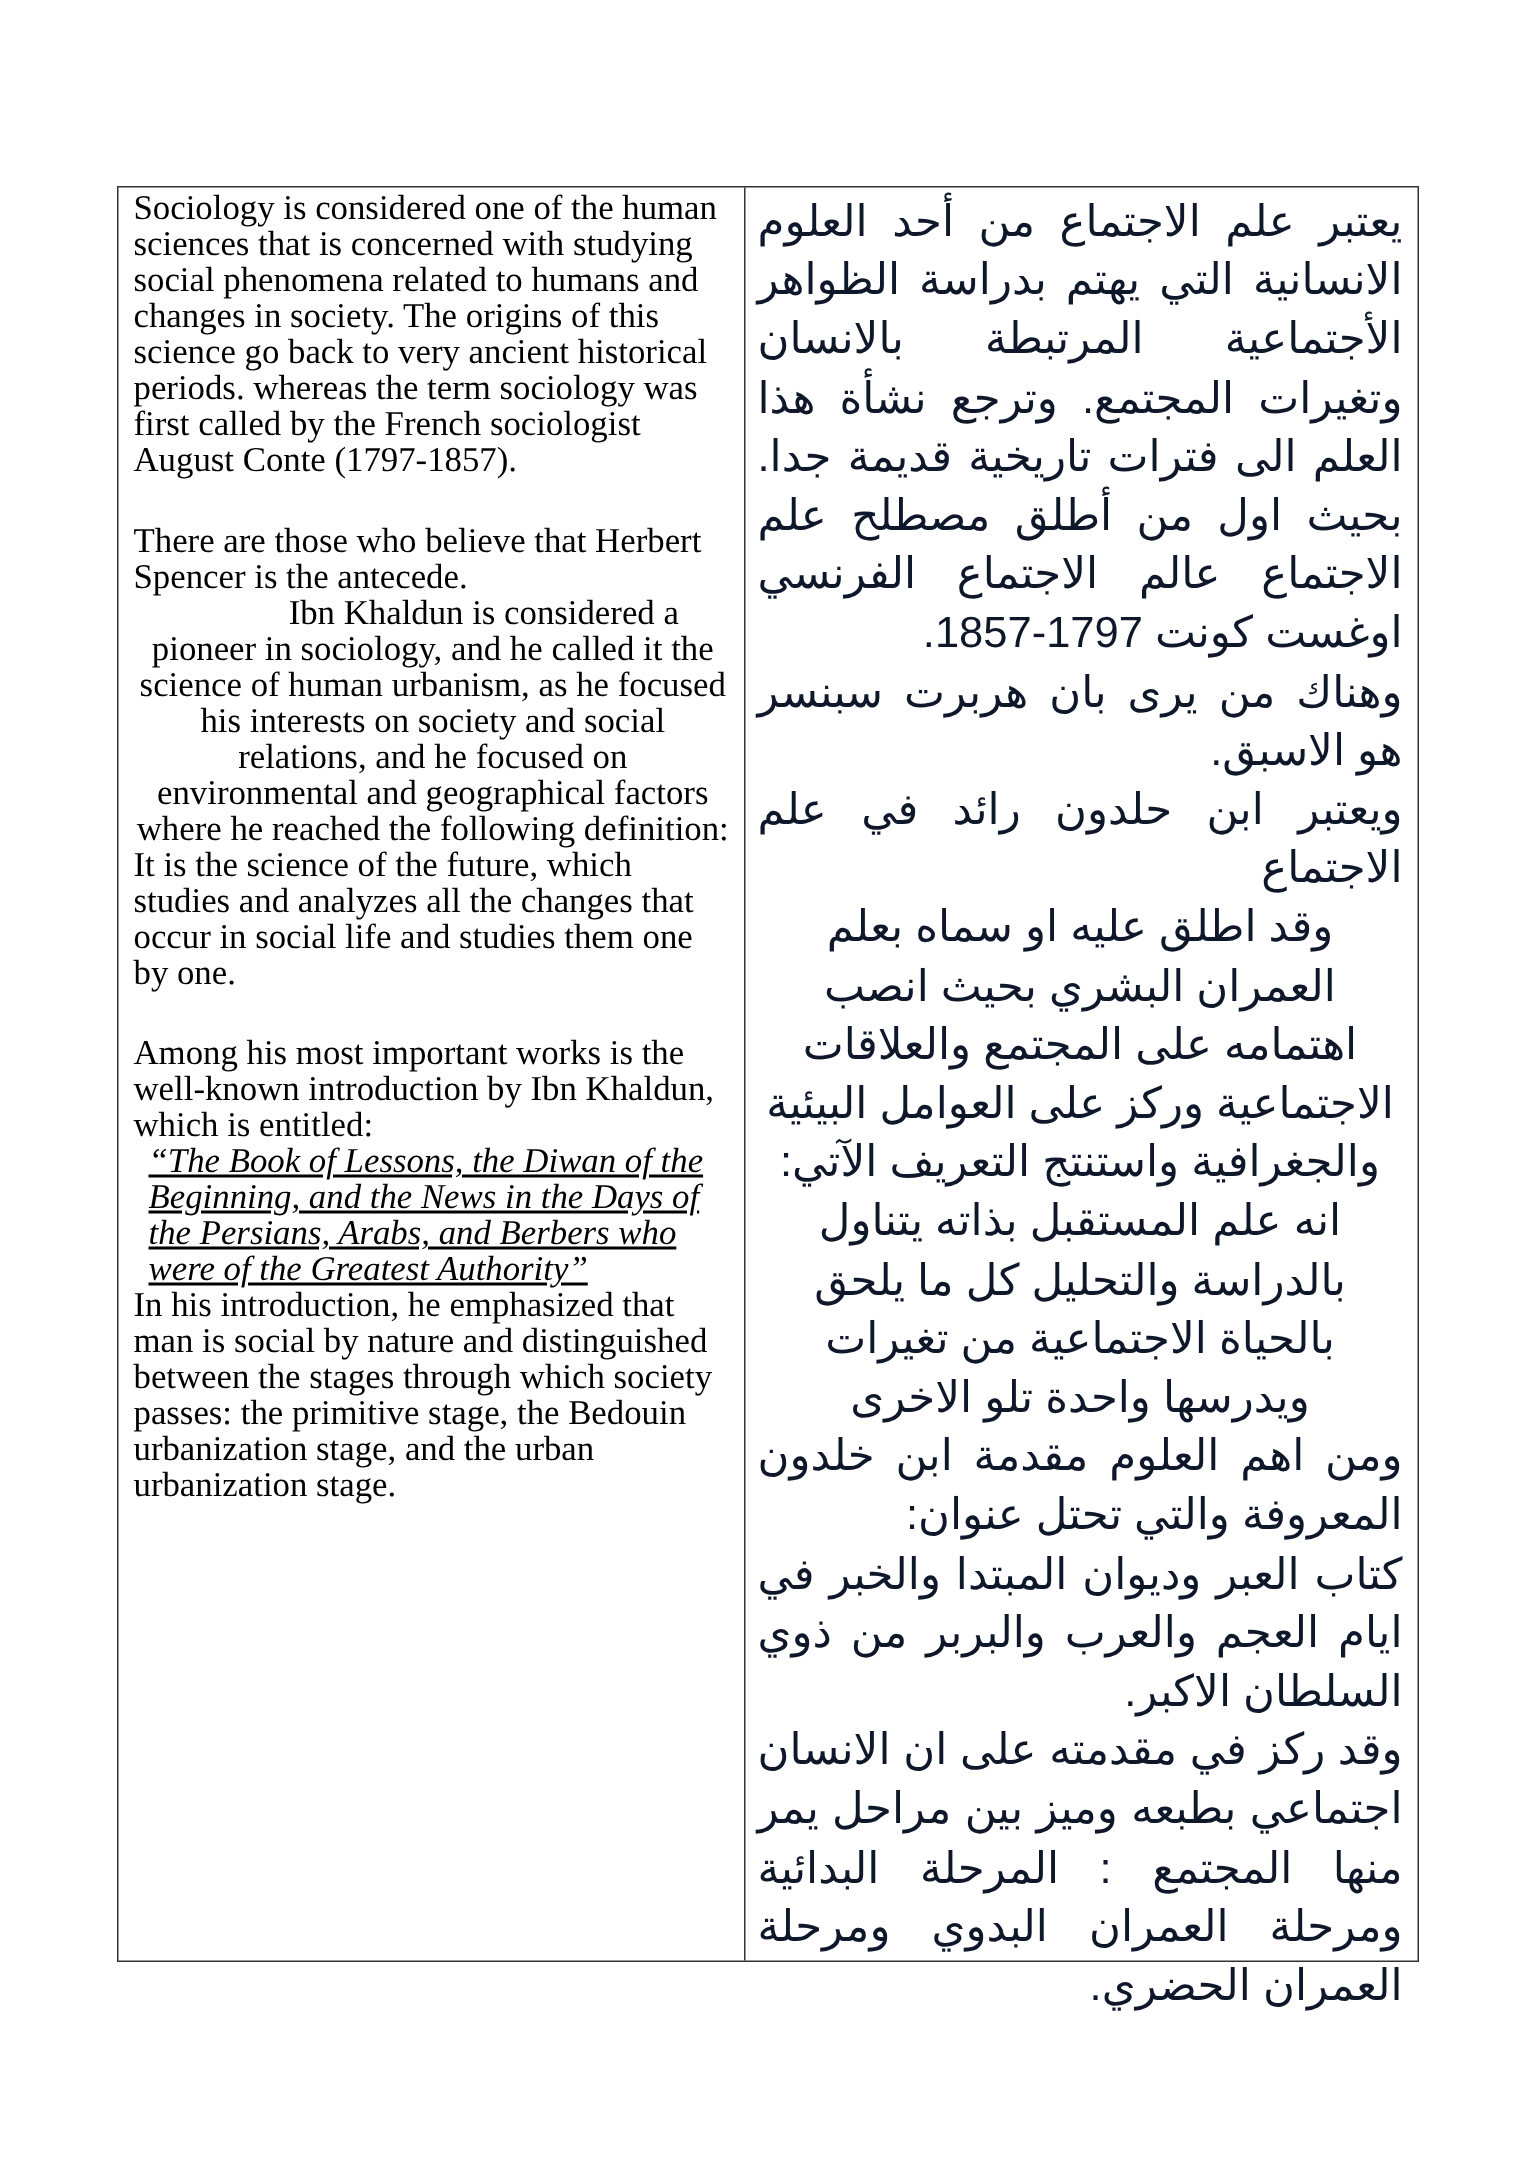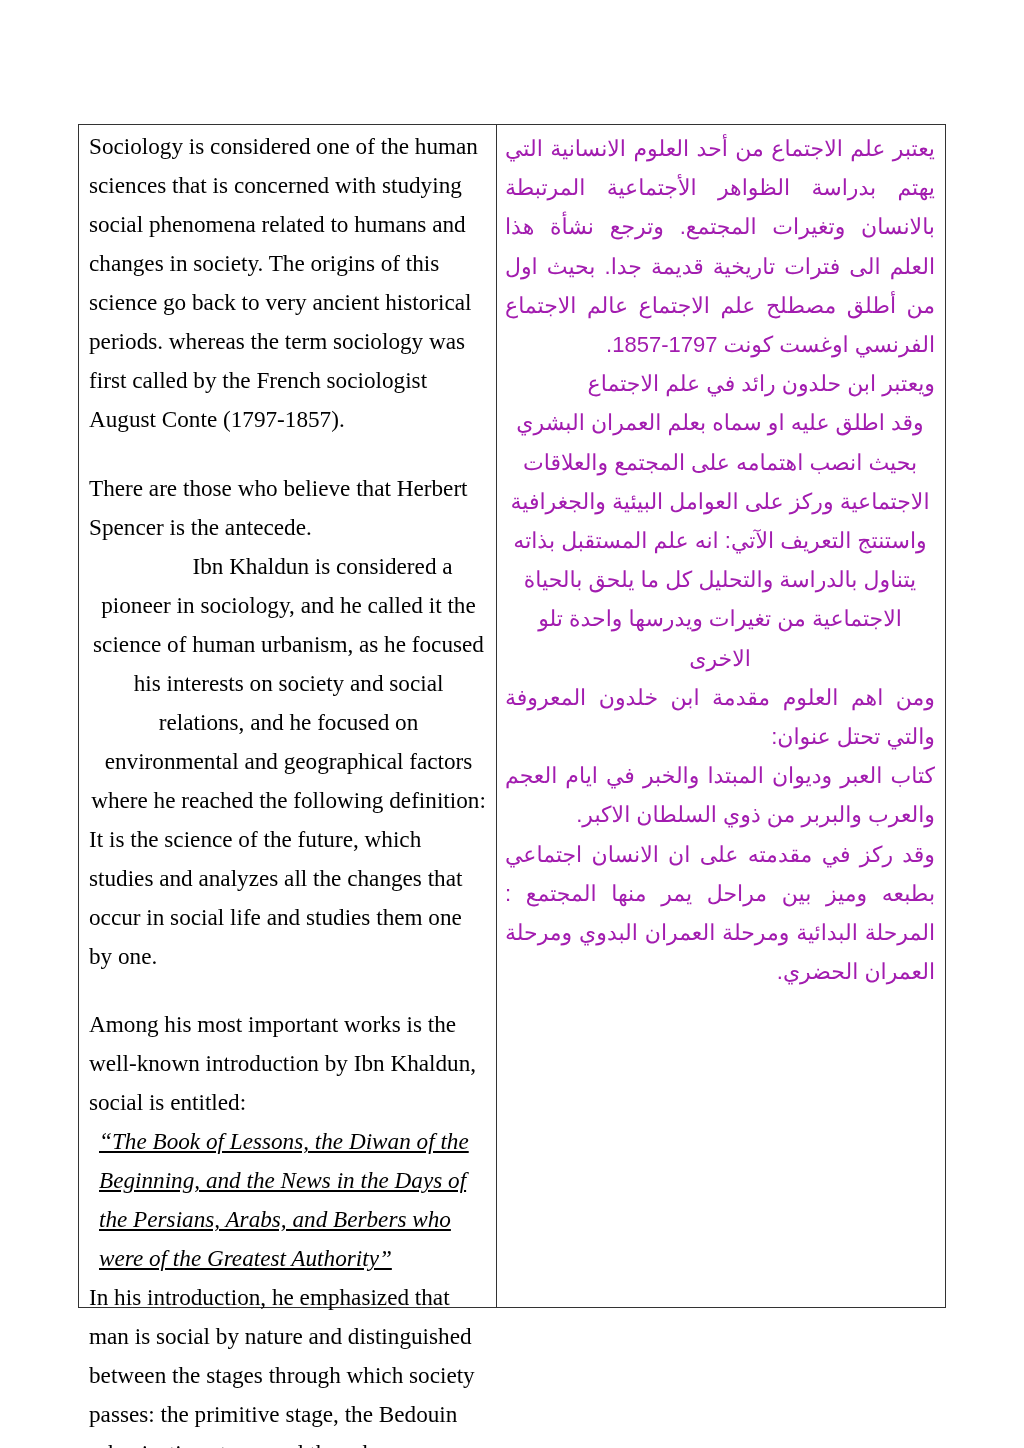--- a/index.html
+++ b/index.html
@@ -23,31 +23,31 @@
       box-sizing: border-box;
       display: flex;
     }
     .col-en {
       width: 418px;
       border-right: 1px solid #333333;
       box-sizing: border-box;
       padding: 2px 8px 0 10px;
       font-family: "Liberation Serif", serif;
       font-size: 23.2px;
-      line-height: 39px;
+      line-height: 24px;
       color: #000000;
     }
     .col-ar {
       flex: 1;
       box-sizing: border-box;
       padding: 4px 10px 0 8px;
       font-family: "Liberation Sans", sans-serif;
-      font-size: 22px;
+      font-size: 29px;
       line-height: 39.2px;
-      color: #a21caf;
+      color: #0f172a;
       direction: rtl;
       text-align: justify;
     }
     .col-en p, .col-ar p {
       margin: 0;
     }
     .blank {
       height: 29.7px;
     }
     .indent {
@@ -71,25 +71,26 @@
 <body>
 
 <div class="doc-table">
   <div class="col-en">
     <p>Sociology is considered one of the human sciences that is concerned with studying social phenomena related to humans and changes in society. The origins of this science go back to very ancient historical periods. whereas the term sociology was first called by the French sociologist August Conte (1797-1857).</p>
     <div class="blank"></div>
     <p>There are those who believe that Herbert Spencer is the antecede.</p>
     <p class="indent">Ibn Khaldun is considered a pioneer in sociology, and he called it the science of human urbanism, as he focused his interests on society and social relations, and he focused on environmental and geographical factors where he reached the following definition:</p>
     <p>It is the science of the future, which studies and analyzes all the changes that occur in social life and studies them one by one.</p>
     <div class="blank"></div>
-    <p>Among his most important works is the well-known introduction by Ibn Khaldun, social is entitled:</p>
+    <p>Among his most important works is the well-known introduction by Ibn Khaldun, which is entitled:</p>
     <p class="title-block">“The Book of Lessons, the Diwan of the Beginning, and the News in the Days of the Persians, Arabs, and Berbers who were of the Greatest Authority”</p>
     <p>In his introduction, he emphasized that man is social by nature and distinguished between the stages through which society passes: the primitive stage, the Bedouin urbanization stage, and the urban urbanization stage.</p>
   </div>
   <div class="col-ar" dir="rtl">
     <p class="ar-justify">يعتبر علم الاجتماع من أحد العلوم الانسانية التي يهتم بدراسة الظواهر الأجتماعية المرتبطة بالانسان وتغيرات المجتمع. وترجع نشأة هذا العلم الى فترات تاريخية قديمة جدا. بحيث اول من أطلق مصطلح علم الاجتماع عالم الاجتماع الفرنسي اوغست كونت 1797-1857.</p>
+    <p class="ar-justify">وهناك من يرى بان هربرت سبنسر هو الاسبق.</p>
     <p class="ar-justify">ويعتبر ابن حلدون رائد في علم الاجتماع</p>
     <p class="ar-center">وقد اطلق عليه او سماه بعلم العمران البشري بحيث انصب اهتمامه على المجتمع والعلاقات الاجتماعية وركز على العوامل البيئية والجغرافية واستنتج التعريف الآتي: انه علم المستقبل بذاته يتناول بالدراسة والتحليل كل ما يلحق بالحياة الاجتماعية من تغيرات ويدرسها واحدة تلو الاخرى</p>
     <p class="ar-justify">ومن اهم العلوم مقدمة ابن خلدون المعروفة والتي تحتل عنوان:</p>
     <p class="ar-justify">كتاب العبر وديوان المبتدا والخبر في ايام العجم والعرب والبربر من ذوي السلطان الاكبر.</p>
     <p class="ar-justify">وقد ركز في مقدمته على ان الانسان اجتماعي بطبعه وميز بين مراحل يمر منها المجتمع : المرحلة البدائية ومرحلة العمران البدوي ومرحلة العمران الحضري.</p>
   </div>
 </div>
 
 </body></html>

